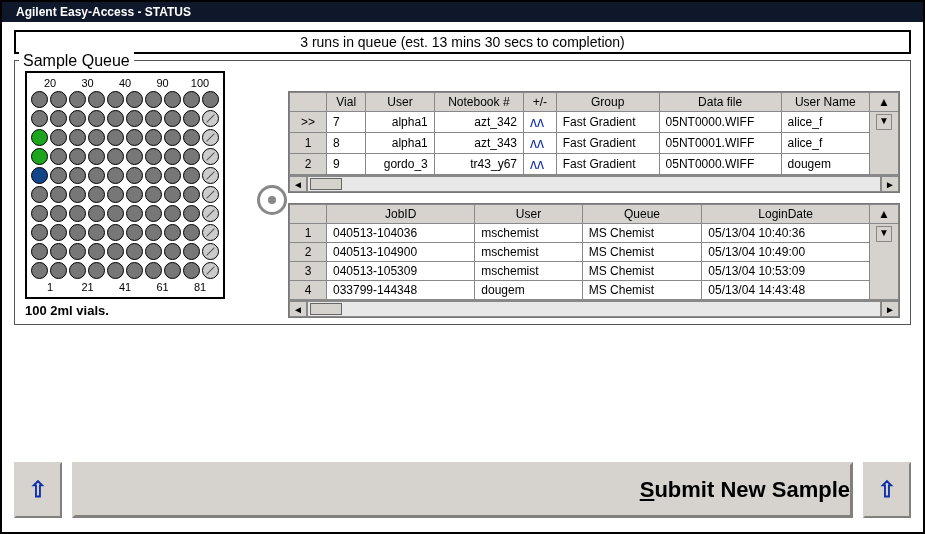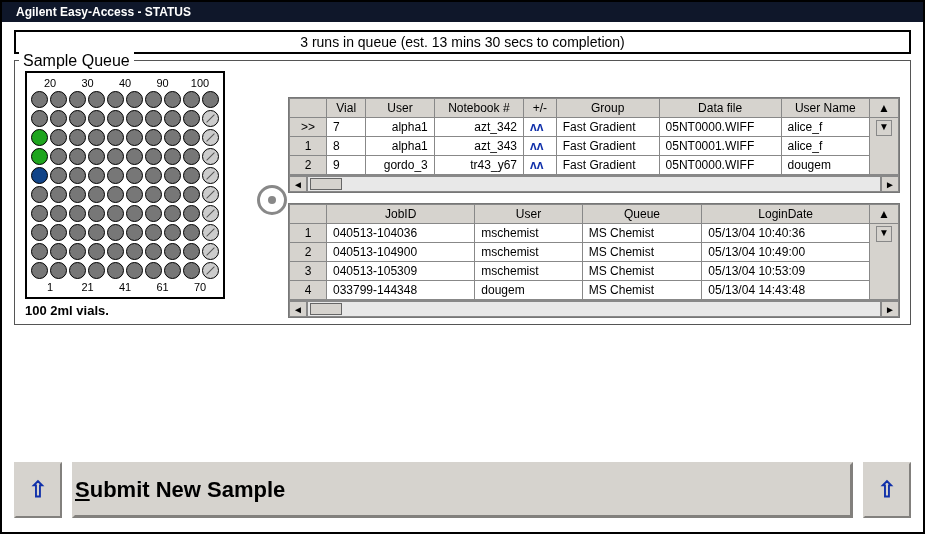--- a/index.html
+++ b/index.html
@@ -27,33 +27,33 @@
   .target-ring{width:24px;height:24px;border:3px solid #888;border-radius:50%;display:flex;align-items:center;justify-content:center;}
   .target-dot{width:8px;height:8px;background:#888;border-radius:50%;}
   
   .tables{flex:1;display:flex;flex-direction:column;gap:10px;}
   .grid-wrap{border:1px solid #777;background:#d6d3ce;}
   table.grid{border-collapse:collapse;width:100%;background:#fff;font-size:12px;}
   table.grid th,table.grid td{border:1px solid #888;padding:2px 6px;text-align:left;white-space:nowrap;}
   table.grid th{background:#d6d3ce;font-weight:normal;text-align:center;}
   table.grid td.rownum{background:#d6d3ce;text-align:center;width:24px;}
   table.grid td.cur{background:#d6d3ce;text-align:center;width:24px;}
-  .peaks{color:#1030aa;font-size:12px;font-weight:bold;}
+  .peaks{color:#1030aa;font-size:14px;}
   .hscroll{display:flex;align-items:center;background:#d6d3ce;border-top:1px solid #888;height:16px;}
   .hscroll .arrow{width:16px;height:14px;border:1px solid #888;background:#d6d3ce;display:flex;align-items:center;justify-content:center;font-size:10px;}
   .hscroll .track{flex:1;height:14px;background:#e8e8e8;border:1px solid #888;margin:0 0;position:relative;}
   .hscroll .thumb{position:absolute;left:2px;top:1px;width:30px;height:10px;background:#d6d3ce;border:1px solid #666;}
   .vscroll-cell{width:16px;background:#d6d3ce;border:1px solid #888;vertical-align:top;padding:0;}
   .vscroll{display:flex;flex-direction:column;height:100%;}
   .vscroll .arrow{height:14px;border:1px solid #888;background:#d6d3ce;text-align:center;font-size:10px;line-height:12px;}
   .vscroll .track{flex:1;}
   
   .bottom{position:absolute;left:12px;right:12px;bottom:14px;display:flex;align-items:stretch;gap:10px;}
   .arrow-btn{width:44px;border:2px outset #d6d3ce;background:#d6d3ce;display:flex;align-items:center;justify-content:center;}
-  .big-btn{flex:1;border:3px outset #d6d3ce;background:#d6d3ce;font-size:22px;font-weight:bold;text-align:left;padding:12px 0;text-decoration:underline;text-decoration-color:transparent;}
+  .big-btn{flex:1;border:3px outset #d6d3ce;background:#d6d3ce;font-size:22px;font-weight:bold;text-align:right;padding:12px 0;text-decoration:underline;text-decoration-color:transparent;}
   .big-btn .u{text-decoration:underline;}
   .up-arrow{font-size:22px;color:#1030aa;font-weight:bold;}
 </style>
 </head>
 <body>
 
 <div class="window">
   <div class="titlebar">
     <span>Agilent Easy-Access - STATUS</span>
   </div>
@@ -196,21 +196,21 @@
                   <div class="vial"></div>
                   <div class="vial"></div>
                   <div class="vial empty"></div>
                 </div>
               </div>
             <div class="tray-bot">
               <span>1</span>
               <span>21</span>
               <span>41</span>
               <span>61</span>
-              <span>70</span>
+              <span>81</span>
             </div>
           </div>
           <div class="tray-caption">100 2ml vials.</div>
         </div>
 
         <div style="align-self:center;">
           <div class="target">
             <div class="target-ring">
                 <div class="target-dot"></div>
               </div>

